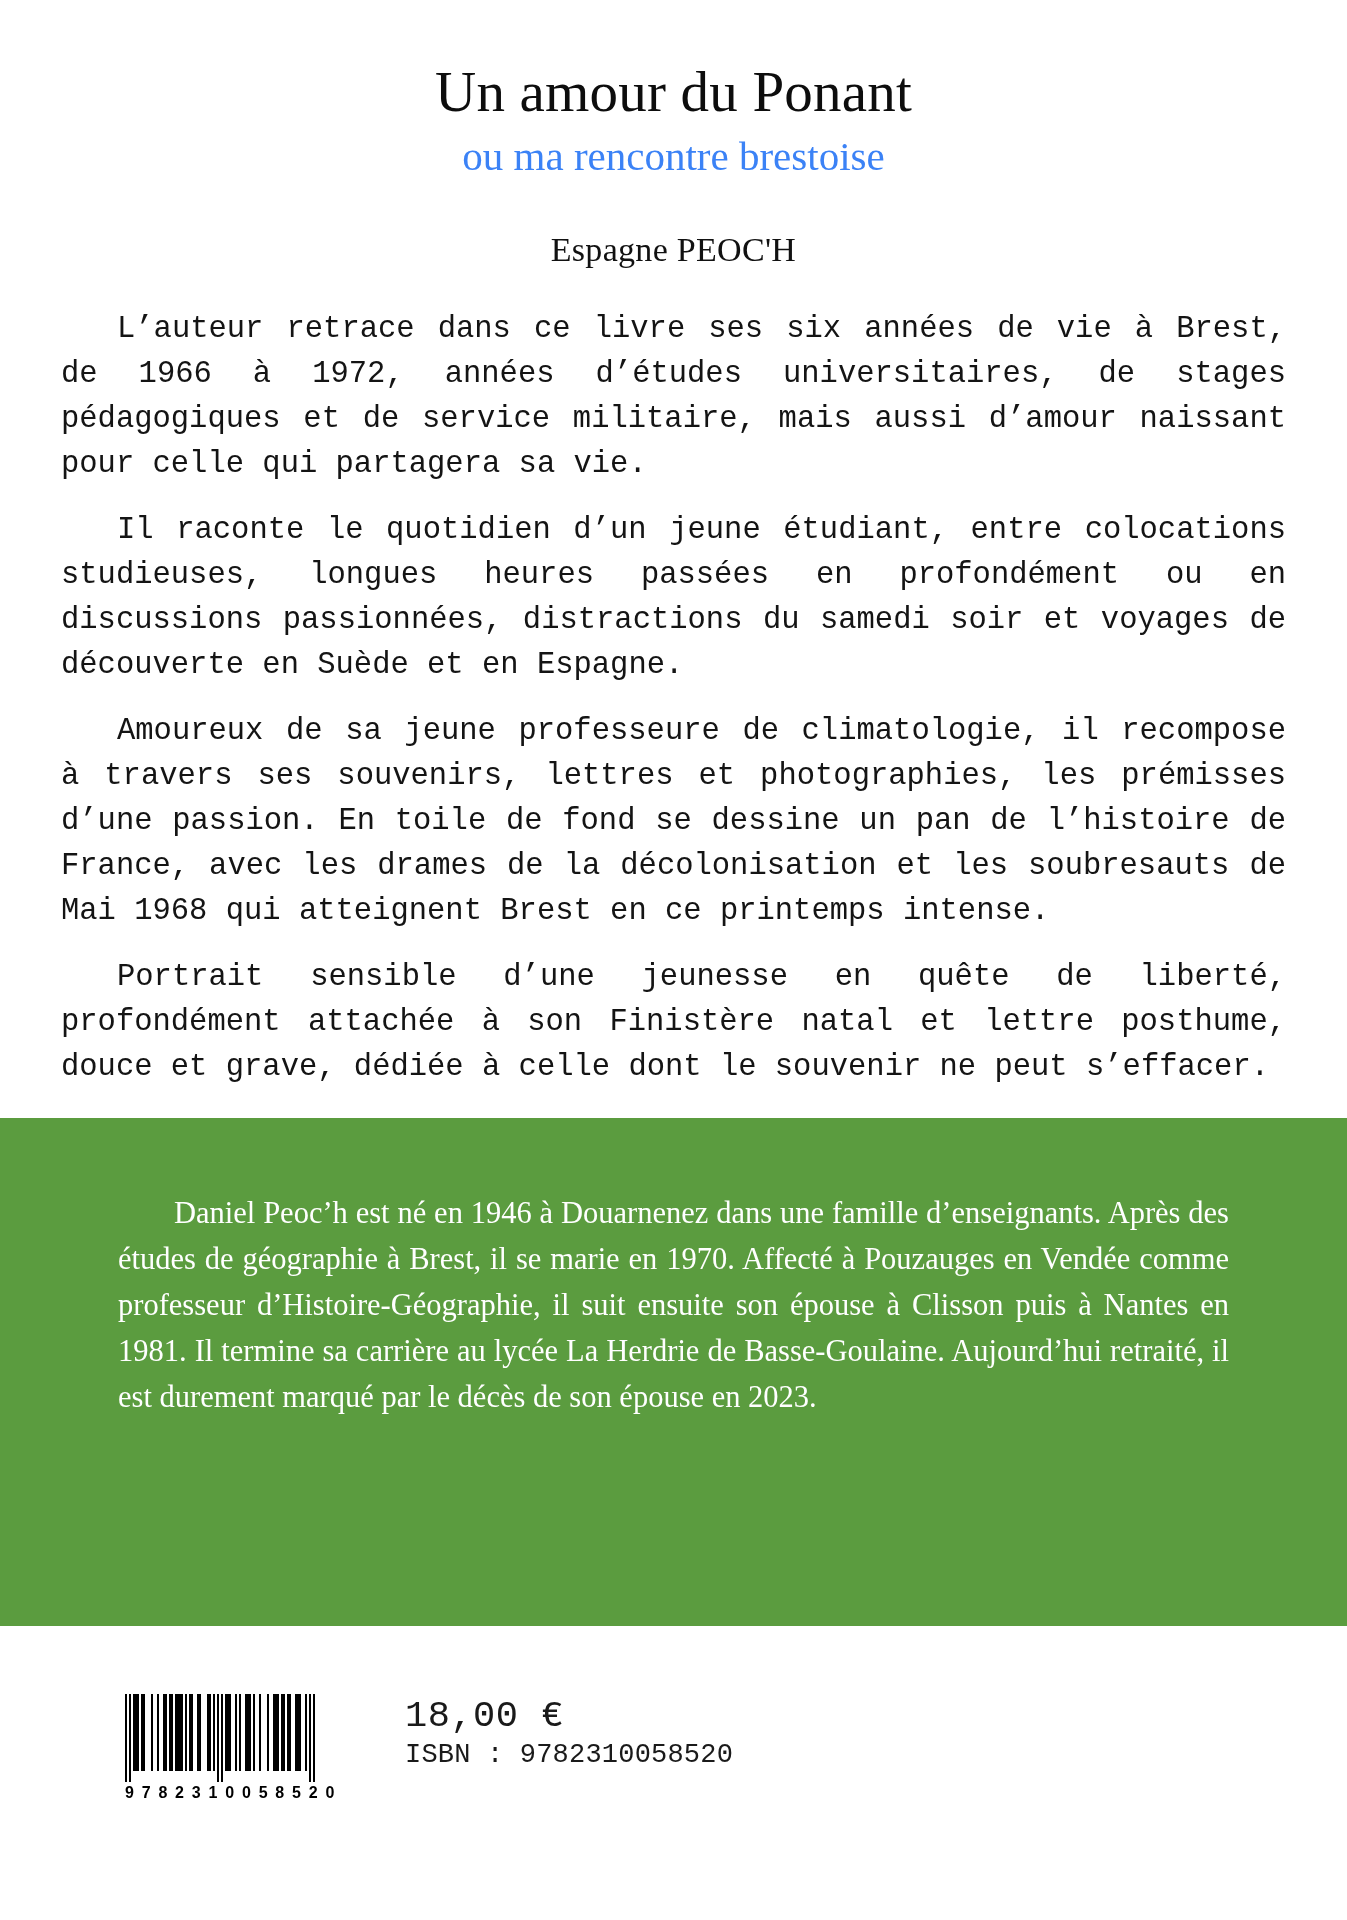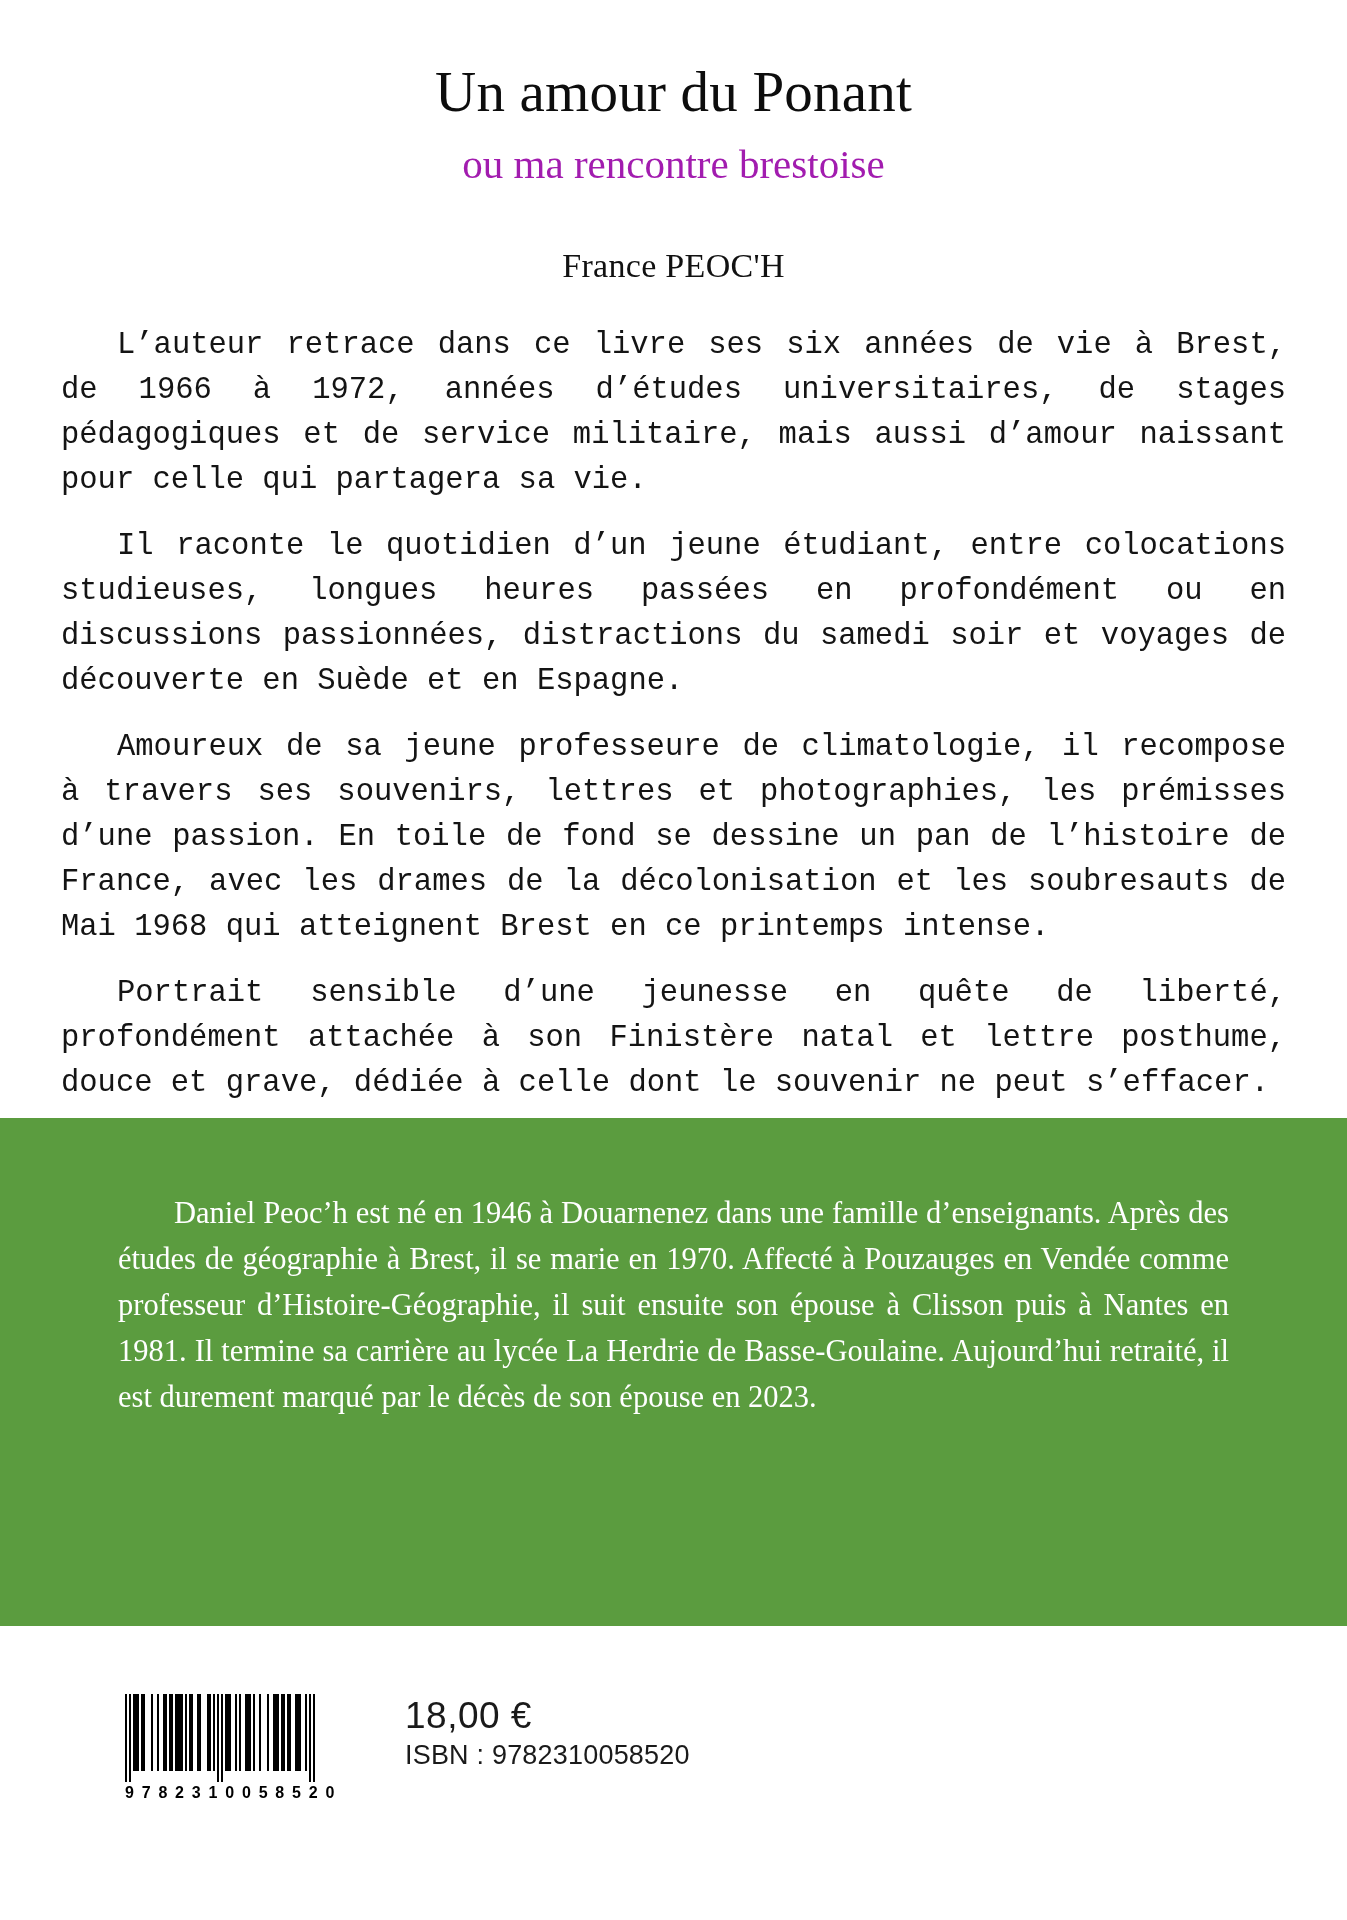--- a/index.html
+++ b/index.html
@@ -31,27 +31,27 @@
     padding-top: 62px;
     text-align: center;
     font-family: "Liberation Serif", "DejaVu Serif", serif;
     font-size: 57px;
     font-weight: 400;
     line-height: 1.05;
     color: #0d0d0d;
     letter-spacing: 0.2px;
   }
   .subtitle {
-    margin: 8px;
+    margin: 0;
     padding-top: 12px;
     text-align: center;
     font-size: 41px;
     font-weight: 400;
     line-height: 1.1;
-    color: #a21caf;
+    color: #3b82f6;
   }
   .author {
     margin: 0;
     padding-top: 52px;
     text-align: center;
     font-size: 34px;
     font-weight: 400;
     color: #111111;
     letter-spacing: 0.3px;
   }
@@ -128,21 +128,21 @@
     font-size: 16px;
     font-weight: 700;
     letter-spacing: 0.5px;
     color: #000;
   }
   .bc-left-guard { font-size: 16px; }
 
   
   .meta-block {
     margin-left: 70px;
-    font-family: Liberation Sans, sans-serif;
+    font-family: Liberation Mono, monospace;
     color: #1a1a1a;
   }
   .price {
     font-size: 37px;
     line-height: 44px;
     letter-spacing: 0.5px;
   }
   .isbn, .website {
     font-size: 27px;
     line-height: 35px;
@@ -150,21 +150,21 @@
   }
 </style>
 </head>
 <body>
 
 <div id="page">
 
   <div class="white-section">
     <h1 class="title">Un amour du Ponant</h1>
     <h2 class="subtitle">ou ma rencontre brestoise</h2>
-    <div class="author">France PEOC'H</div>
+    <div class="author">Espagne PEOC'H</div>
 
     <div class="body-copy">
       <p>L’auteur retrace dans ce livre ses six années de vie à Brest, de 1966 à 1972, années d’études universitaires, de stages pédagogiques et de service militaire, mais aussi d’amour naissant pour celle qui partagera sa vie.</p>
       <p>Il raconte le quotidien d’un jeune étudiant, entre colocations studieuses, longues heures passées en profondément ou en discussions passionnées, distractions du samedi soir et voyages de découverte en Suède et en Espagne.</p>
       <p>Amoureux de sa jeune professeure de climatologie, il recompose à travers ses souvenirs, lettres et photographies, les prémisses d’une passion. En toile de fond se dessine un pan de l’histoire de France, avec les drames de la décolonisation et les soubresauts de Mai 1968 qui atteignent Brest en ce printemps intense.</p>
       <p>Portrait sensible d’une jeunesse en quête de liberté, profondément attachée à son Finistère natal et lettre posthume, douce et grave, dédiée à celle dont le souvenir ne peut s’effacer.</p>
     </div>
   </div>
 
   <div class="green-section">

